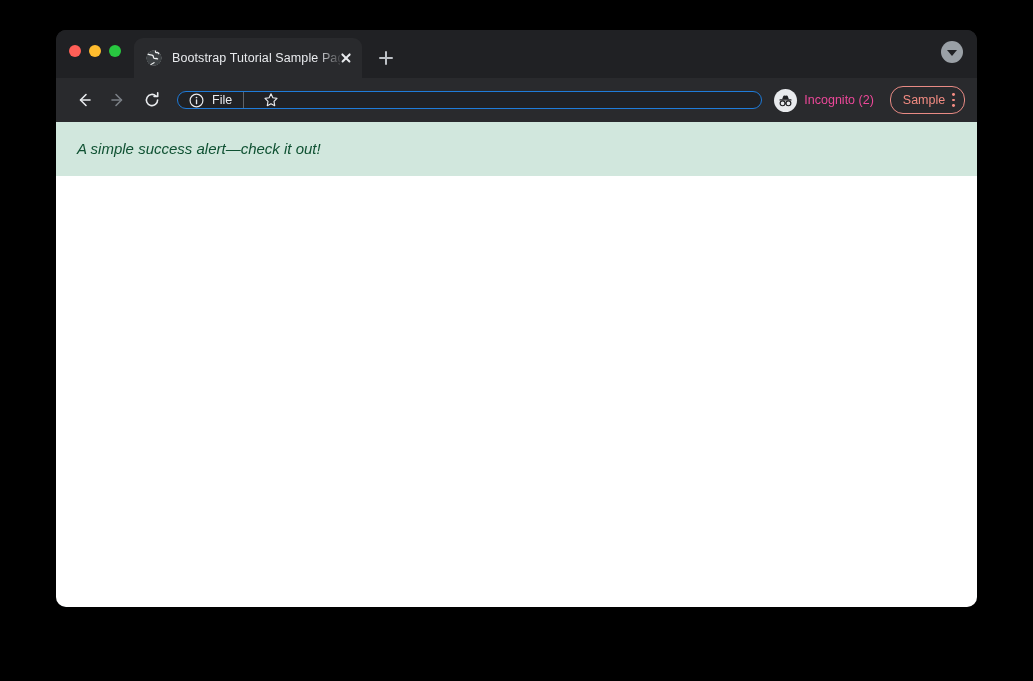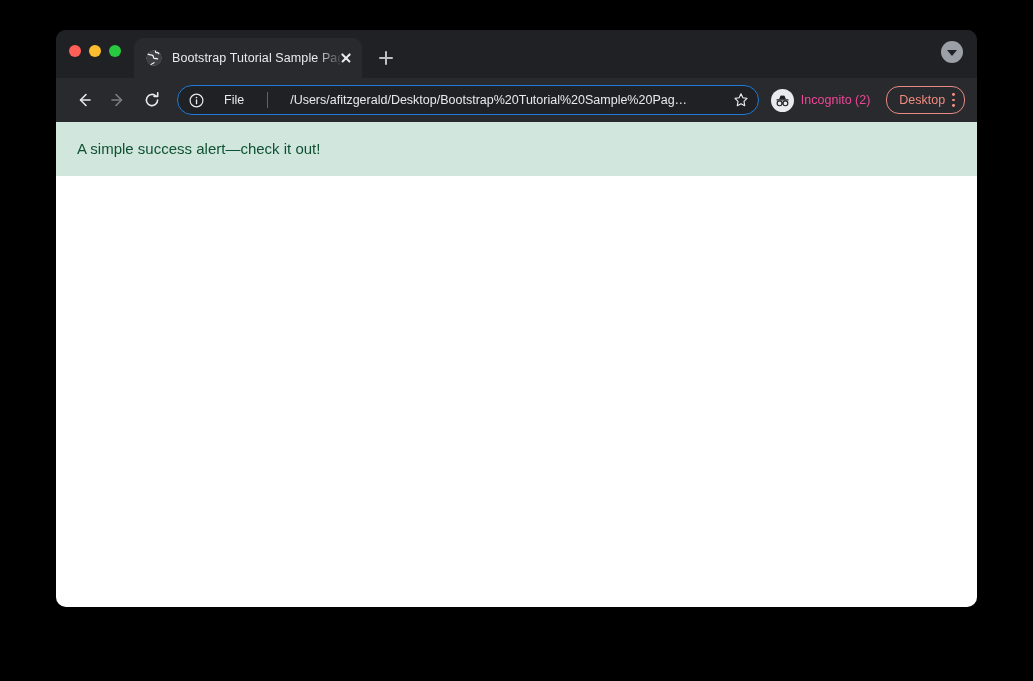--- a/index.html
+++ b/index.html
@@ -170,32 +170,31 @@
     align-items: center;
     justify-content: center;
     border-radius: 50%;
     margin-right: 6px;
   }
   .nav-btn svg { display: block; }
 
   
   #omnibox {
     flex: 1 1 auto;
-    height: 30px;
+    height: 18px;
     background: #202124;
     border: 1.6px solid #1f7bd8;
     border-radius: 16px;
     display: flex;
     align-items: center;
     padding: 0 4px 0 11px;
     box-sizing: border-box;
     margin-left: 5px;
     margin-right: 9px;
     min-width: 0;
-    gap: 12px;
   }
 
   #info-icon {
     width: 15px; height: 15px;
     flex: 0 0 15px;
     margin-right: 8px;
   }
 
   #omnibox-scheme {
     font-size: 12.5px;
@@ -293,20 +292,21 @@
     position: relative;
   }
 
   #success-alert {
     background: #d1e7dd;
     color: #0f5132;
     font-size: 15px;
     padding: 17px 21px;
     box-sizing: border-box;
     line-height: 1.35;
+    font-style: italic;
   }
 </style>
 </head>
 <body>
 
 <div id="browser-window">
 
   <div id="tab-strip">
 
     <div id="traffic-lights">
@@ -365,21 +365,20 @@
     <div id="omnibox">
       <span id="info-icon">
         <svg width="15" height="15" viewBox="0 0 15 15">
           <circle cx="7.5" cy="7.5" r="6.4" stroke="#e8eaed" stroke-width="1.2" fill="none"></circle>
           <circle cx="7.5" cy="4.5" r="0.85" fill="#e8eaed"></circle>
           <rect x="6.85" y="6.3" width="1.35" height="5" rx="0.6" fill="#e8eaed"></rect>
         </svg>
       </span>
       <span id="omnibox-scheme">File</span>
       <span id="omnibox-divider"></span>
-      <span id="omnibox-url">/Users/afitzgerald/Desktop/Bootstrap%20Tutorial%20Sample%20Pag…</span>
       <span id="bookmark-star">
         <svg width="16" height="16" viewBox="0 0 16 16">
           <path d="M8 1.8l1.85 3.93 4.15.6-3 3.03.71 4.34L8 11.66l-3.71 2.04.71-4.34-3-3.03 4.15-.6z" stroke="#e8eaed" stroke-width="1.15" fill="none" stroke-linejoin="round"></path>
         </svg>
       </span>
     </div>
 
     <div id="incognito-chip">
       <span id="incognito-icon">
         <svg width="17" height="17" viewBox="0 0 17 17">
@@ -387,21 +386,21 @@
           <rect x="2.4" y="7.3" width="12.2" height="1.25" rx="0.6" fill="#202124"></rect>
           <circle cx="5.6" cy="11.3" r="2.45" stroke="#202124" stroke-width="1.2" fill="none"></circle>
           <circle cx="11.4" cy="11.3" r="2.45" stroke="#202124" stroke-width="1.2" fill="none"></circle>
           <rect x="7.7" y="10.7" width="1.6" height="1.1" fill="#202124"></rect>
         </svg>
       </span>
       <span id="incognito-label">Incognito (2)</span>
     </div>
 
     <div id="update-button">
-      <span id="update-label">Desktop</span>
+      <span id="update-label">Sample</span>
       <span id="update-menu-dots">
         <span></span>
         <span></span>
         <span></span>
       </span>
     </div>
   </div>
 
   <div id="page-viewport">
     <div id="success-alert">A simple success alert—check it out!</div>

